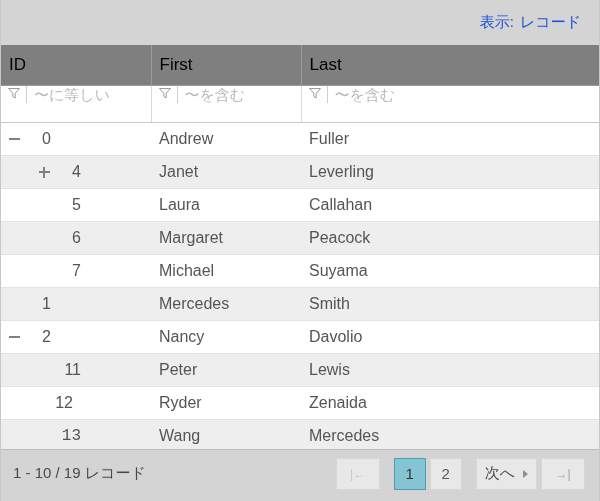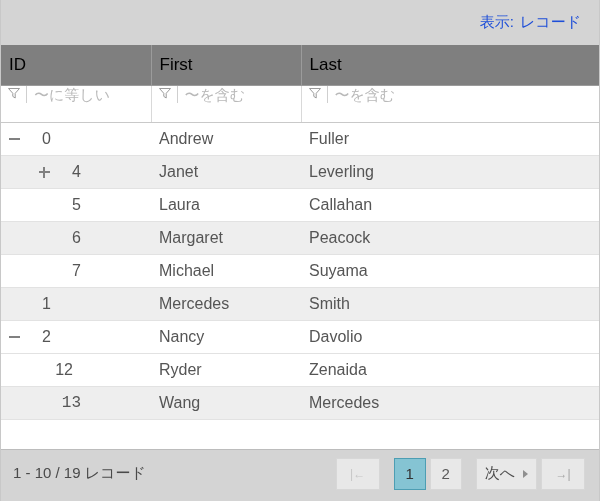--- a/index.html
+++ b/index.html
@@ -384,20 +384,30 @@
               <div class="id-inner" style="padding-left: 6px;">
                 <span class="tree-toggle">
                   <span class="hbar"></span>
                 </span>
                 <span class="id-text">2</span>
               </div>
             </td>
             <td>Nancy</td>
             <td>Davolio</td>
           </tr>
+          <tr class="alt">
+            <td class="id-cell">
+              <div class="id-inner" style="padding-left: 36px;">
+                <span class="tree-toggle empty"></span>
+                <span class="id-text">11</span>
+              </div>
+            </td>
+            <td>Peter</td>
+            <td>Lewis</td>
+          </tr>
           <tr class="norm">
             <td class="id-cell">
               <div class="id-inner" style="padding-left: 28px;">
                 <span class="tree-toggle empty"></span>
                 <span class="id-text">12</span>
               </div>
             </td>
             <td>Ryder</td>
             <td>Zenaida</td>
           </tr>

